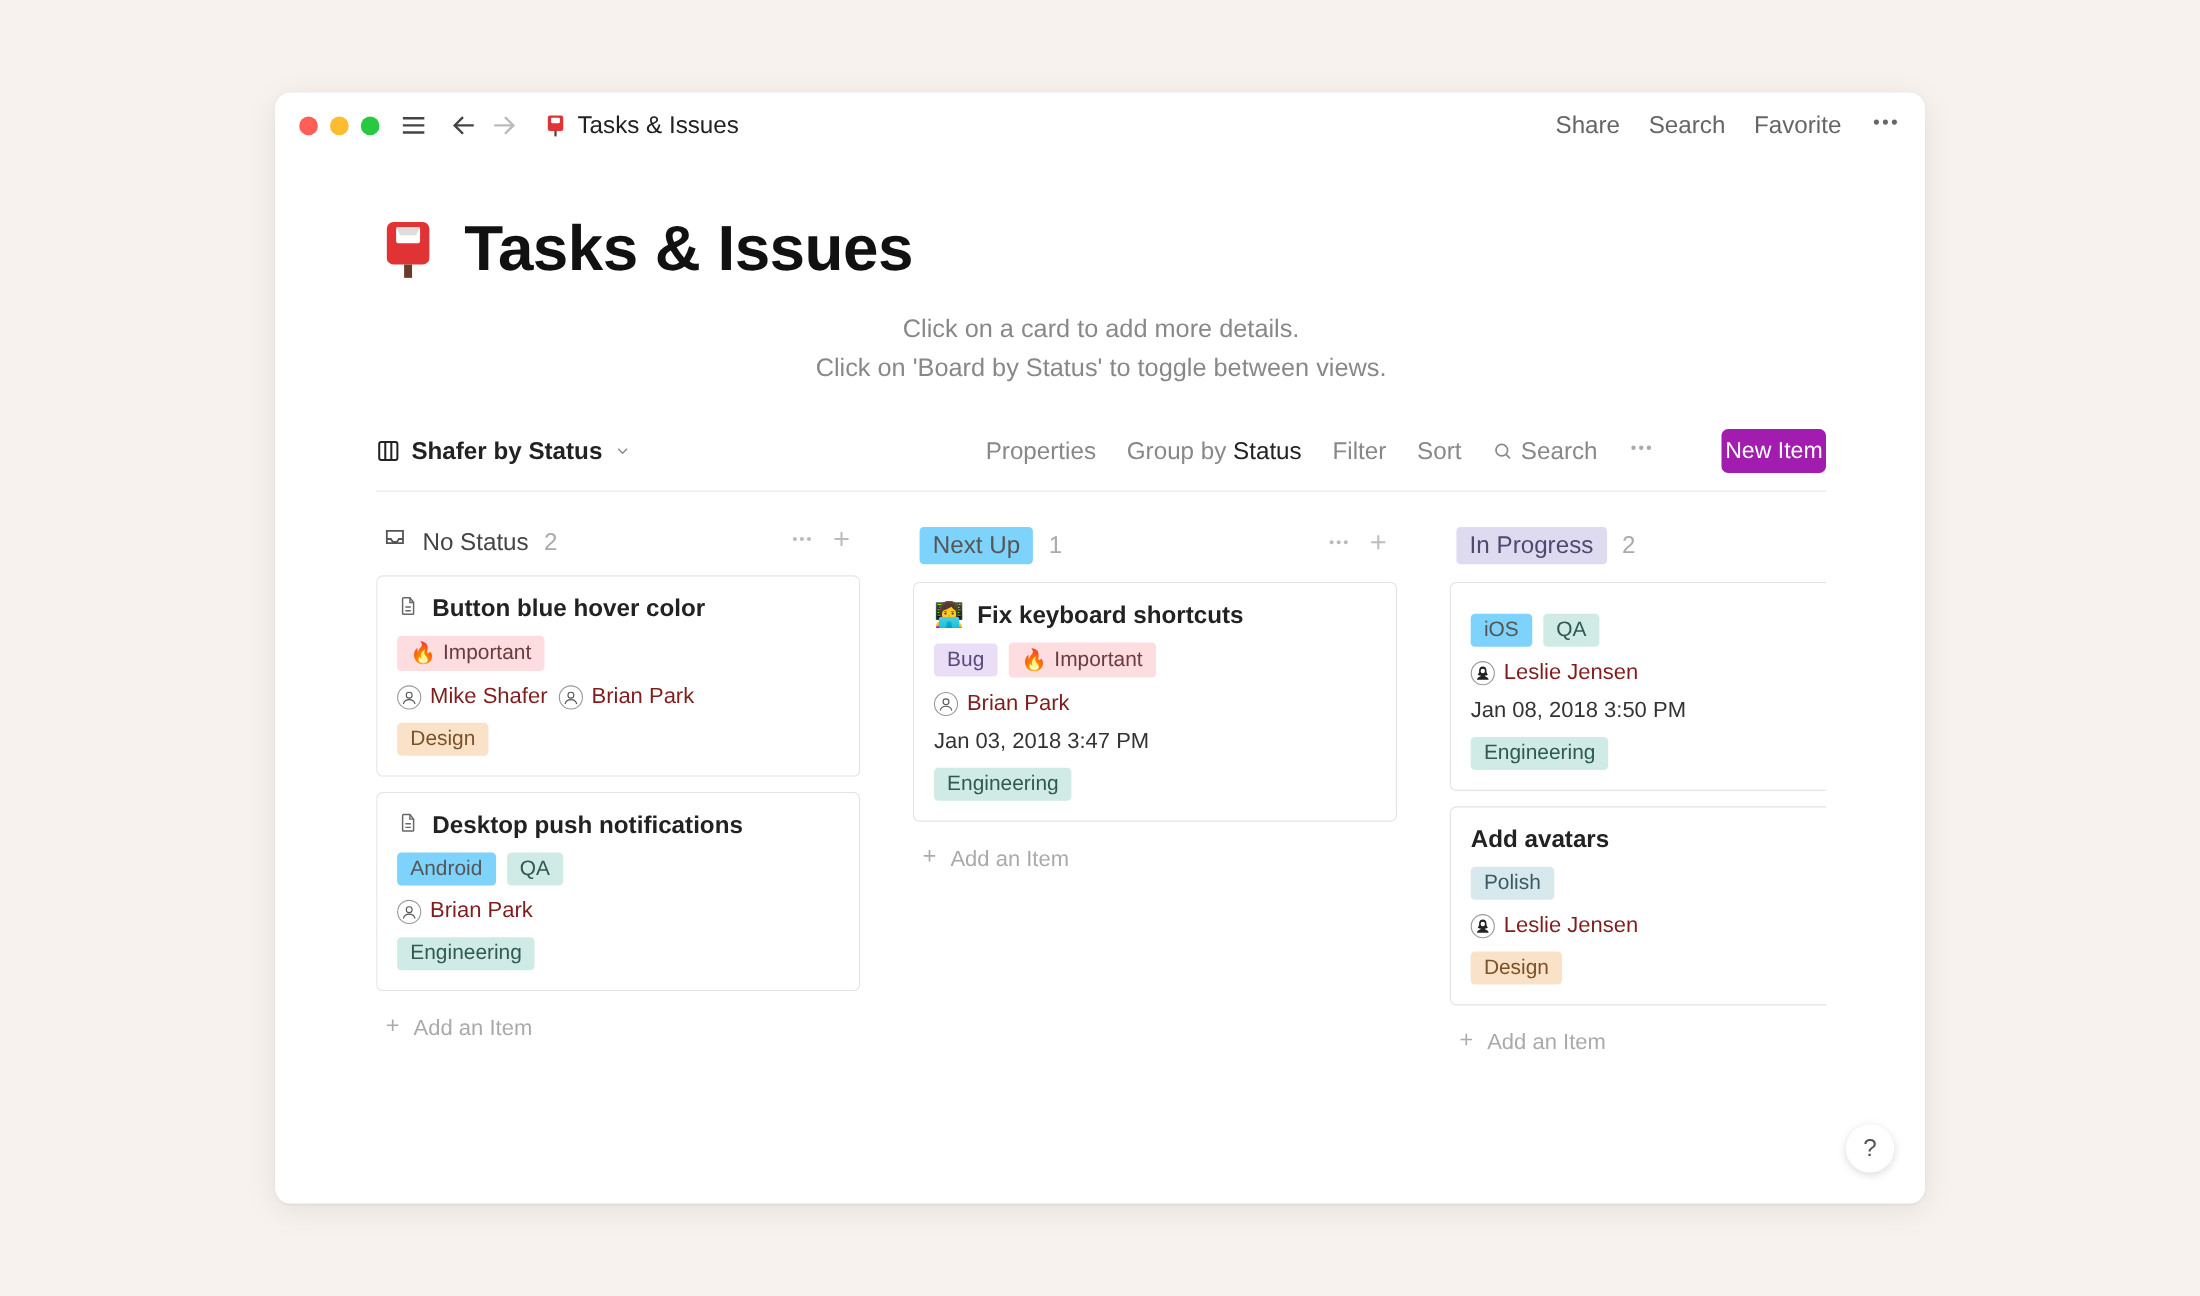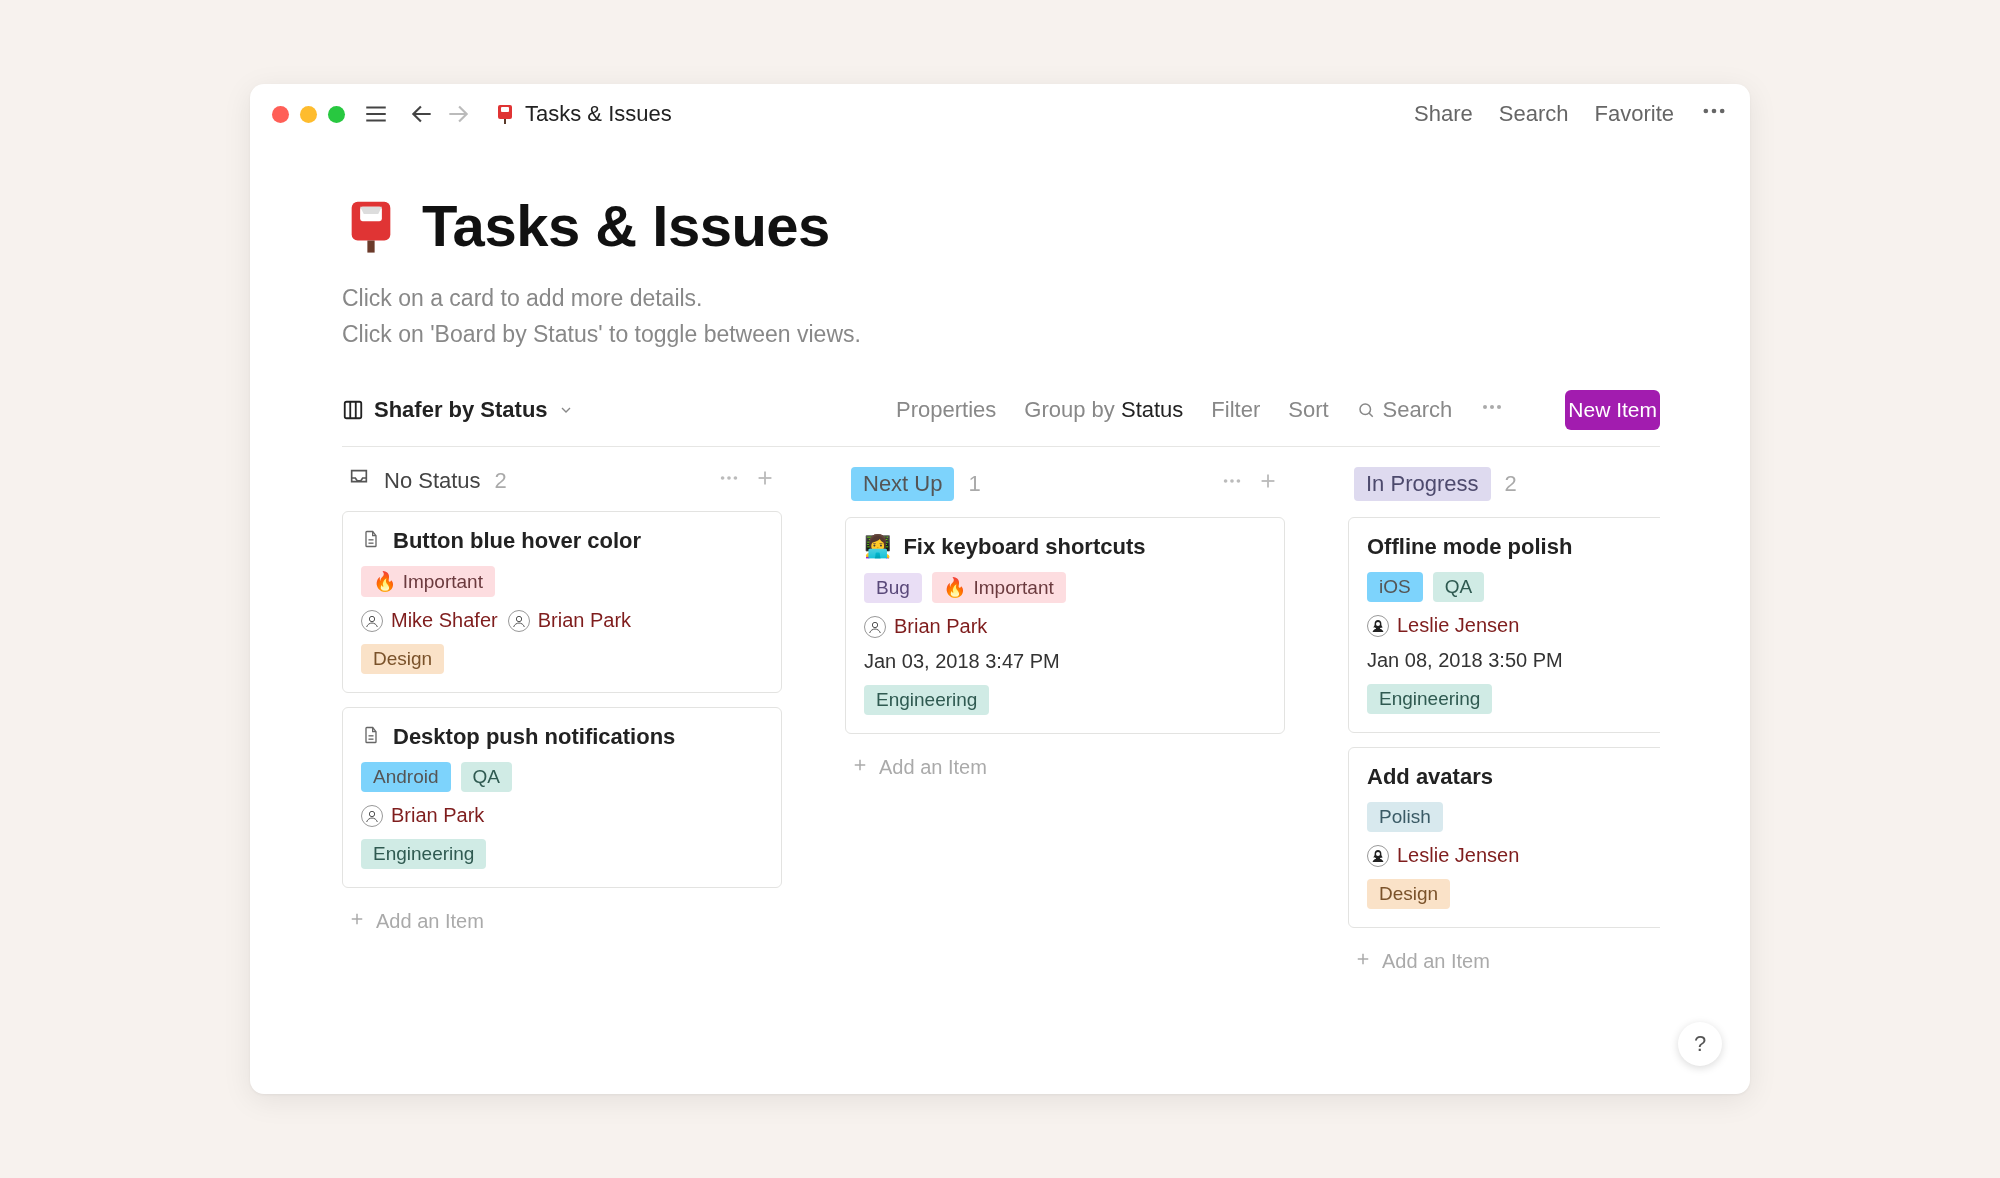--- a/index.html
+++ b/index.html
@@ -17,20 +17,21 @@
 .window {
   width: 1500px;
   height: 1010px;
   background: #fff;
   border-radius: 14px;
   box-shadow: 0 6px 30px rgba(0,0,0,0.08), 0 1px 3px rgba(0,0,0,0.05);
   overflow: hidden;
   display: flex;
   flex-direction: column;
   position: relative;
+  text-align: center;
 }
 
 .titlebar {
   height: 60px;
   display: flex;
   align-items: center;
   padding: 0 22px;
   gap: 18px;
 }
 .traffic { display: flex; gap: 11px; }
@@ -73,21 +74,21 @@
 .tb.group b { color:#222; font-weight:500;}
 .search-tb { display:flex; align-items:center; gap:8px; }
 .search-tb svg { width:18px; height:18px; }
 .more-tb svg { width:24px; height:24px; }
 .new-item-btn {
   background:#a21caf; color:#fff; font-size:21px; font-weight:500;
   padding: 8px 3px; border-radius:6px; cursor:pointer;margin-left:33px;
 }
 
 
-.board { margin-top: 20px; display:flex; gap:63px; overflow:hidden; padding-left:0px;}
+.board { margin-top: 32px; display:flex; gap:48px; overflow:hidden; padding-left:0px;}
 .col { width: 440px; flex-shrink:0;}
 .col-head { display:flex; align-items:center; gap:14px; font-size:22px; margin-bottom:16px; padding:0 6px;}
 .col-name { color:#444; font-weight:500;}
 .col-name.pill { padding:4px 12px; border-radius:4px; }
 .col-count { color:#aaa; }
 .col-head-right { margin-left:auto; display:flex; gap:14px; color:#bbb;}
 .col-head-right svg { width:22px; height:22px; cursor:pointer;}
 .inbox-ico svg { width:22px; height:22px; color:#555;}
 
 .card {
@@ -388,23 +389,20 @@
               </svg></span>
             <span>Add an Item</span>
           </div>
         </div>
         <div class="col">
           <div class="col-head">
             <span class="col-name pill c-lav">In Progress</span>
             <span class="col-count">2</span>
           </div>
           <div class="card">
-            <div class="card-title-row">
-              <span class="card-title">Offline mode polish</span>
-            </div>
             <div class="tags-row">
               <span class="tag c-gray">
                 <span>iOS</span>
               </span>
               <span class="tag c-teal">
                 <span>QA</span>
               </span>
             </div>
             <div class="people-row">
               <span class="person">

